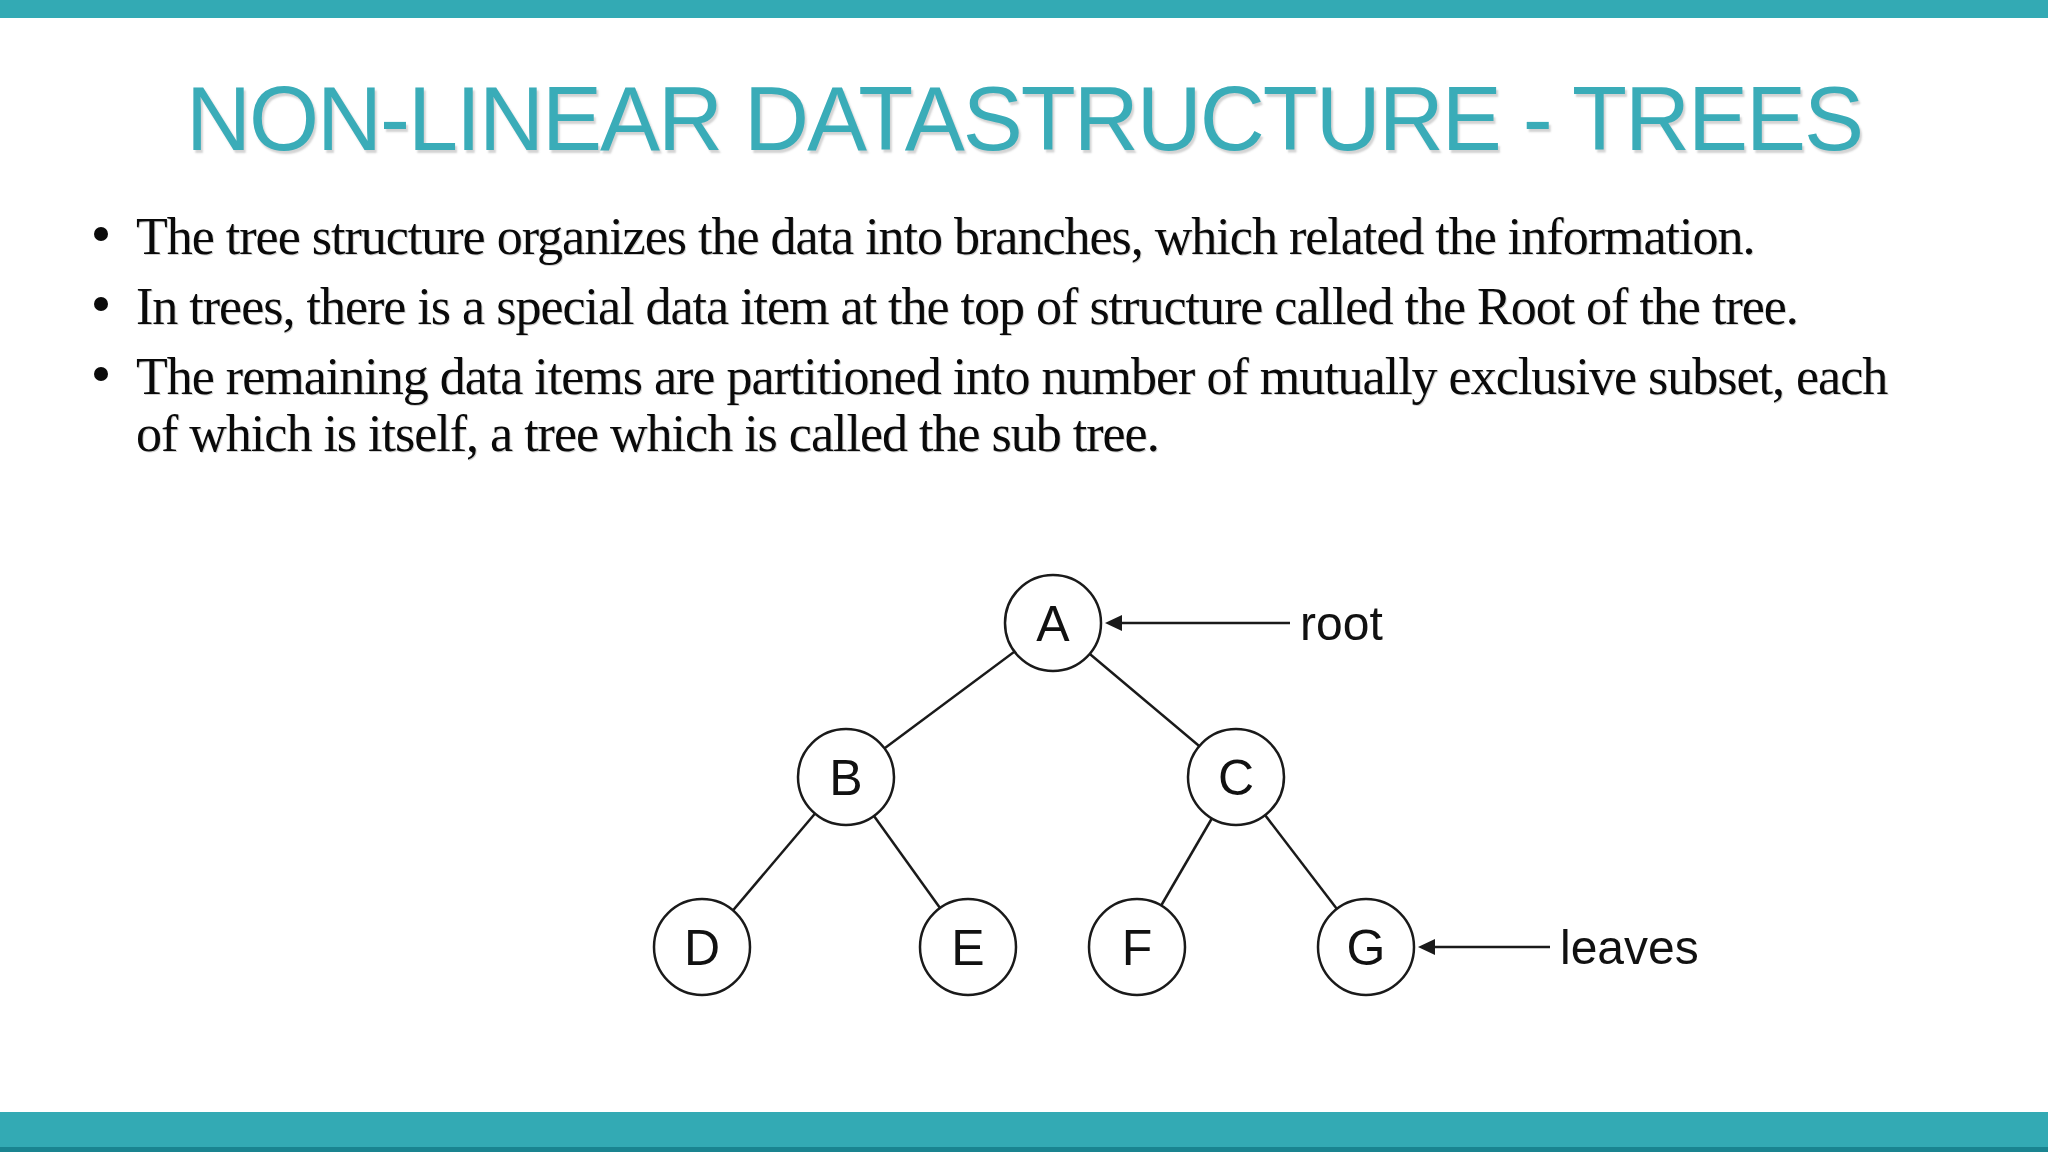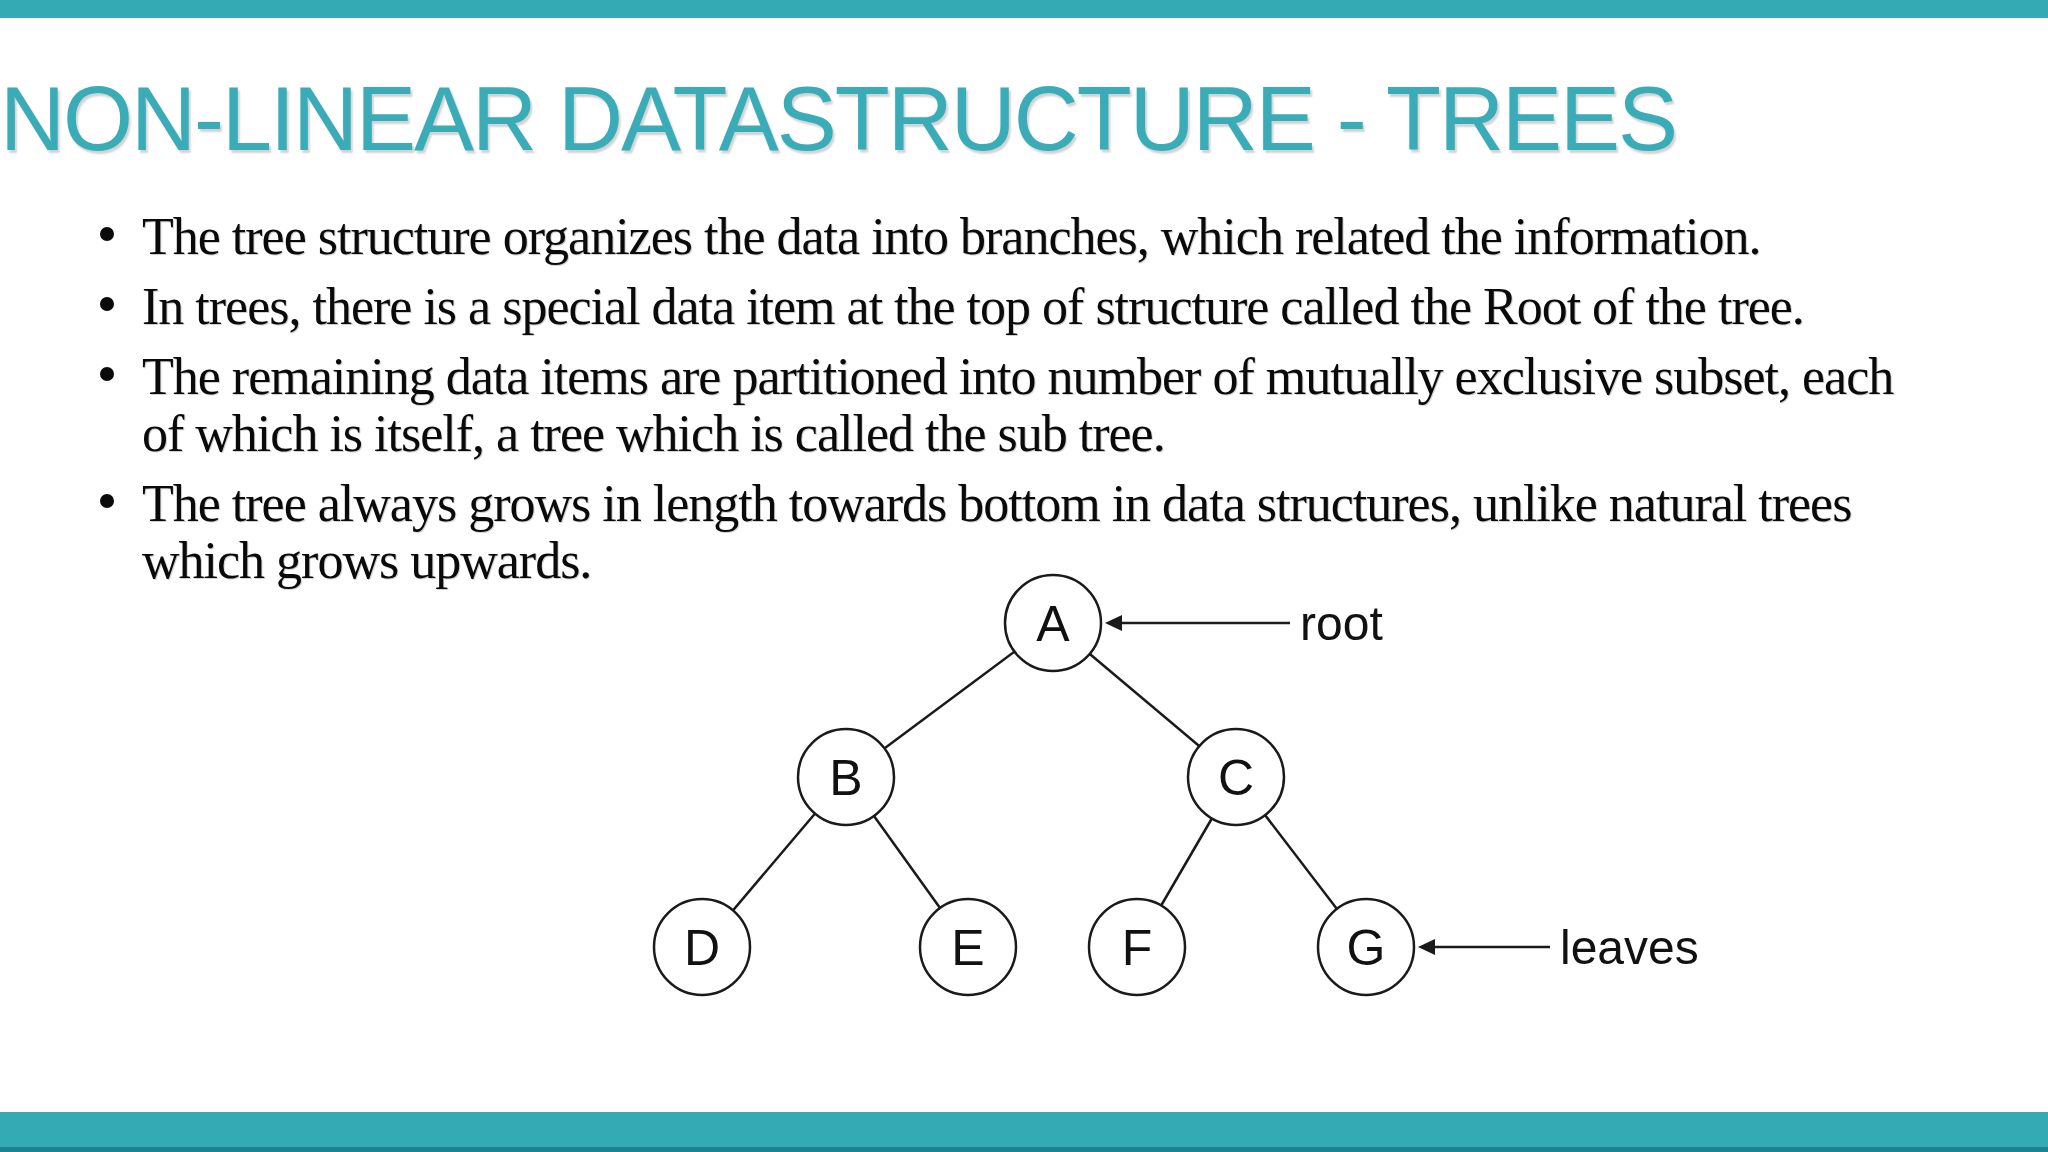--- a/index.html
+++ b/index.html
@@ -15,29 +15,29 @@
   }
   .bar-bottom {
     position: absolute; left: 0; right: 0; top: 1112px; height: 40px;
     background: var(--accent);
     border-bottom: 5px solid var(--accent-dark);
     box-sizing: border-box;
   }
   .title {
     position: absolute; top: 68px; left: 0; width: 100%;
     margin: 0;
-    text-align: left;
+    text-align: center;
     font-size: 90px; line-height: 1.15; font-weight: 400;
     letter-spacing: -2px;
     color: var(--title);
     text-shadow: 2px 3px 2px rgba(110,110,110,0.30);
     white-space: nowrap;
   }
   .bullets {
-    position: absolute; left: 96px; top: 208px; right: 50px;
+    position: absolute; left: 90px; top: 208px; right: 50px;
     margin: 0; padding: 0; list-style: none;
     font-family: "Liberation Serif", serif;
     font-size: 52px; line-height: 57px; letter-spacing: -1px;
     color: var(--text);
   }
   .bullets li {
     position: relative;
     padding-left: 46px;
     margin-bottom: 13px;
     text-shadow: 1px 1px 0 rgba(70,70,70,0.25);
@@ -75,24 +75,20 @@
       <div>The tree structure organizes the data into branches, which related the information.</div>
     </li>
     <li>
       <span class="dot"></span>
       <div>In trees, there is a special data item at the top of structure called the Root of the tree.</div>
     </li>
     <li>
       <span class="dot"></span>
       <div>The remaining data items are partitioned into number of mutually exclusive subset, each<br>of which is itself, a tree which is called the sub tree.</div>
     </li>
-    <li>
-      <span class="dot"></span>
-      <div>The tree always grows in length towards bottom in data structures, unlike natural trees<br>which grows upwards.</div>
-    </li>
   </ul>
 
 <svg class="tree" id="tree-svg" viewBox="0 0 2048 1152">
     <line x1="1053" y1="623" x2="846" y2="777"></line>
     <line x1="1053" y1="623" x2="1236" y2="777"></line>
     <line x1="846" y1="777" x2="702" y2="947"></line>
     <line x1="846" y1="777" x2="968" y2="947"></line>
     <line x1="1236" y1="777" x2="1137" y2="947"></line>
     <line x1="1236" y1="777" x2="1366" y2="947"></line>
     <polygon points="1105,623 1122,615 1122,631"></polygon>

